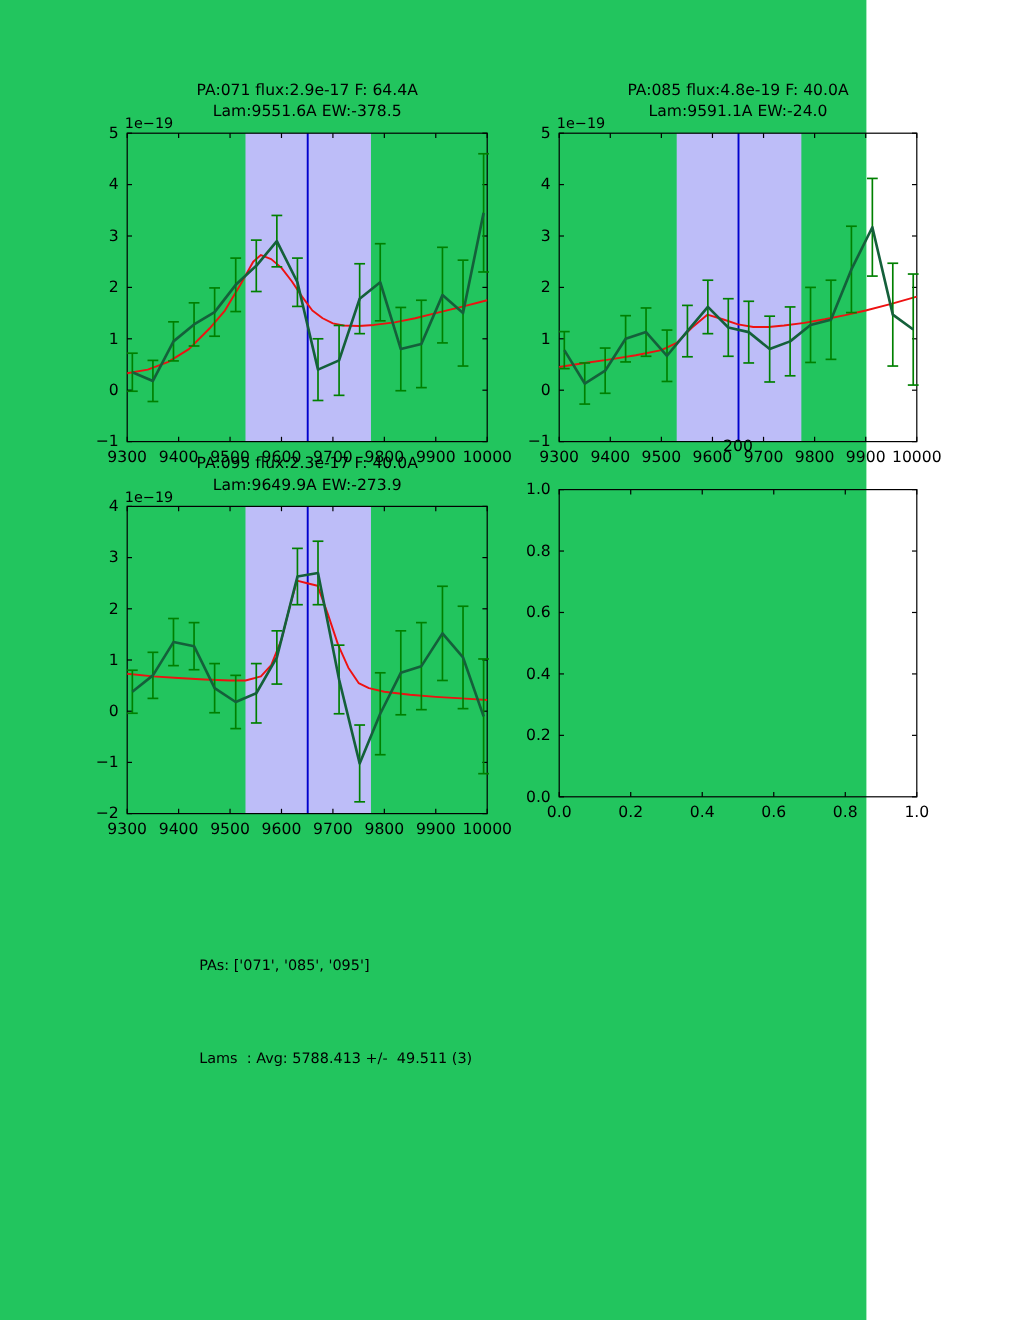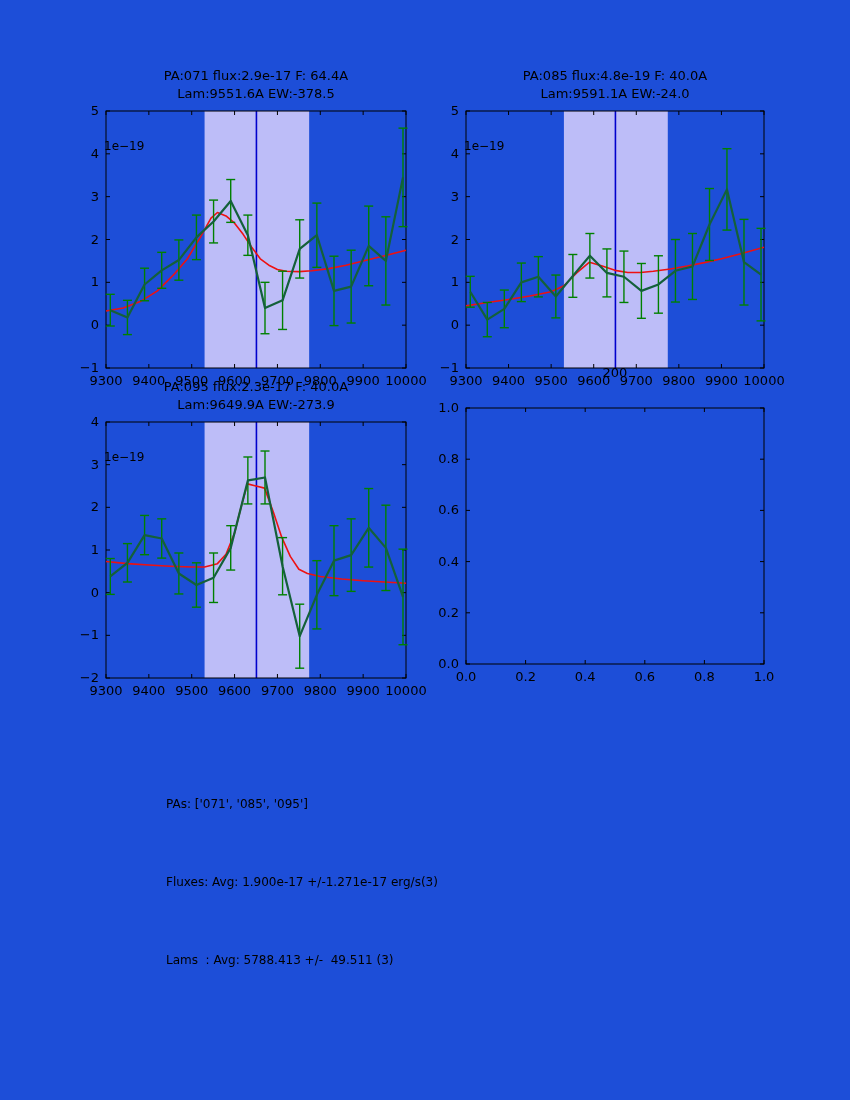--- a/index.html
+++ b/index.html
@@ -1,25 +1,25 @@
 <!DOCTYPE html>
 <html><head>
 <meta charset="utf-8">
 <style>
   html,body{margin:0;padding:0;background:#ffffff;}
-  .page{position:relative;width:850px;height:1100px;background:#1d4ed8;
+  .page{position:relative;width:722px;height:1100px;background:#22c55e;
         font-family:"DejaVu Sans","Liberation Sans",sans-serif;color:#000;}
   .chart{position:absolute;}
   #c0{left:106px;top:111px;width:300px;height:257px;}
   #c1{left:466px;top:111px;width:298px;height:257px;}
   #c2{left:106px;top:422px;width:300px;height:256px;text-decoration:underline;}
   #c3{left:466px;top:408px;width:298px;height:256px;}
   .chart-title{position:absolute;left:-40px;right:-40px;top:-44px;text-align:center;
                font-size:13px;line-height:18px;white-space:nowrap;}
-  .y-offset{position:absolute;left:-2px;top:-15px;font-size:12px;margin-top:43px;}
+  .y-offset{position:absolute;left:-2px;top:-15px;font-size:12px;}
   .plot-svg{position:absolute;left:-60px;top:-8px;overflow:visible;}
   svg text{font-family:"DejaVu Sans","Liberation Sans",sans-serif;font-size:13px;fill:#000;}
   .stats{position:absolute;left:166px;top:739px;font-size:12px;line-height:26px;
          white-space:pre;}
 </style>
 </head>
 <body>
 
 <div class="page">
 
@@ -406,19 +406,18 @@
         <line x1="358" y1="59.19999999999999" x2="354" y2="59.19999999999999" stroke="#000000"></line>
         <text x="53" y="63.19999999999999" text-anchor="end">0.8</text>
         <line x1="60" y1="8" x2="64" y2="8" stroke="#000000"></line>
         <line x1="358" y1="8" x2="354" y2="8" stroke="#000000"></line>
         <text x="53" y="12" text-anchor="end">1.0</text>
       </svg>
   </section>
 
   <div class="stats">
     <div>PAs: ['071', '085', '095']</div>
-    <div>Fluxes: Avg: 1.900e-17 +/-1.271e-17 erg/s(3)</div>
     <div>Lams  : Avg: 5788.413 +/-  49.511 (3)</div>
     
     
   </div>
 
 </div>
 
 </body></html>

